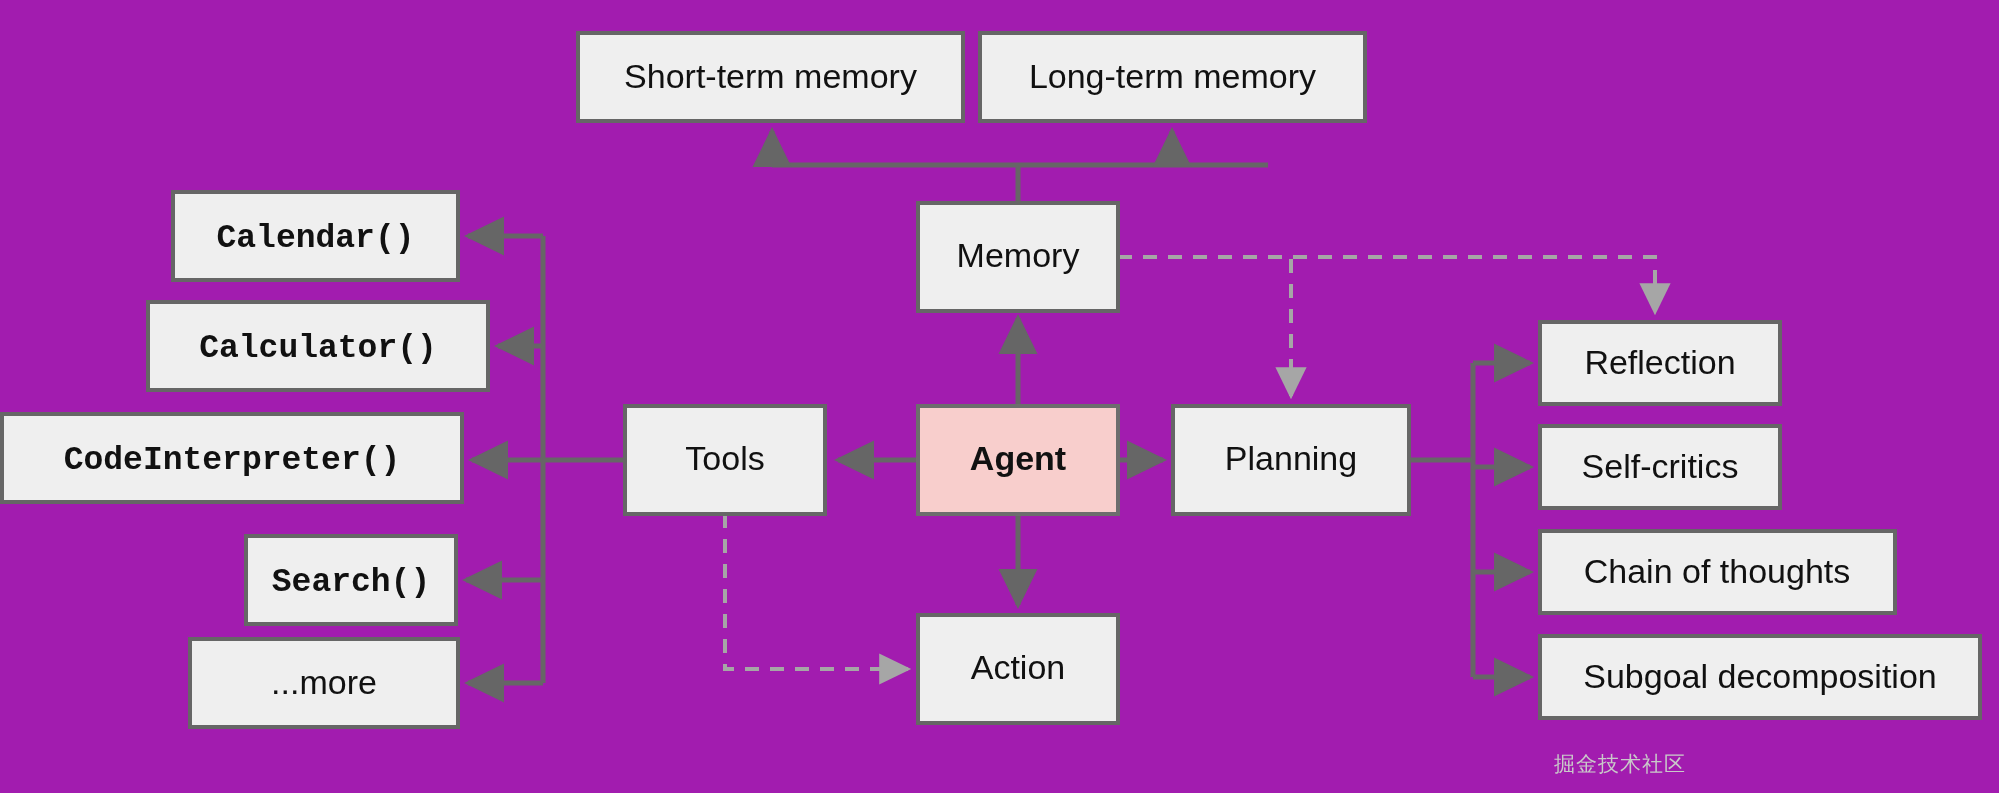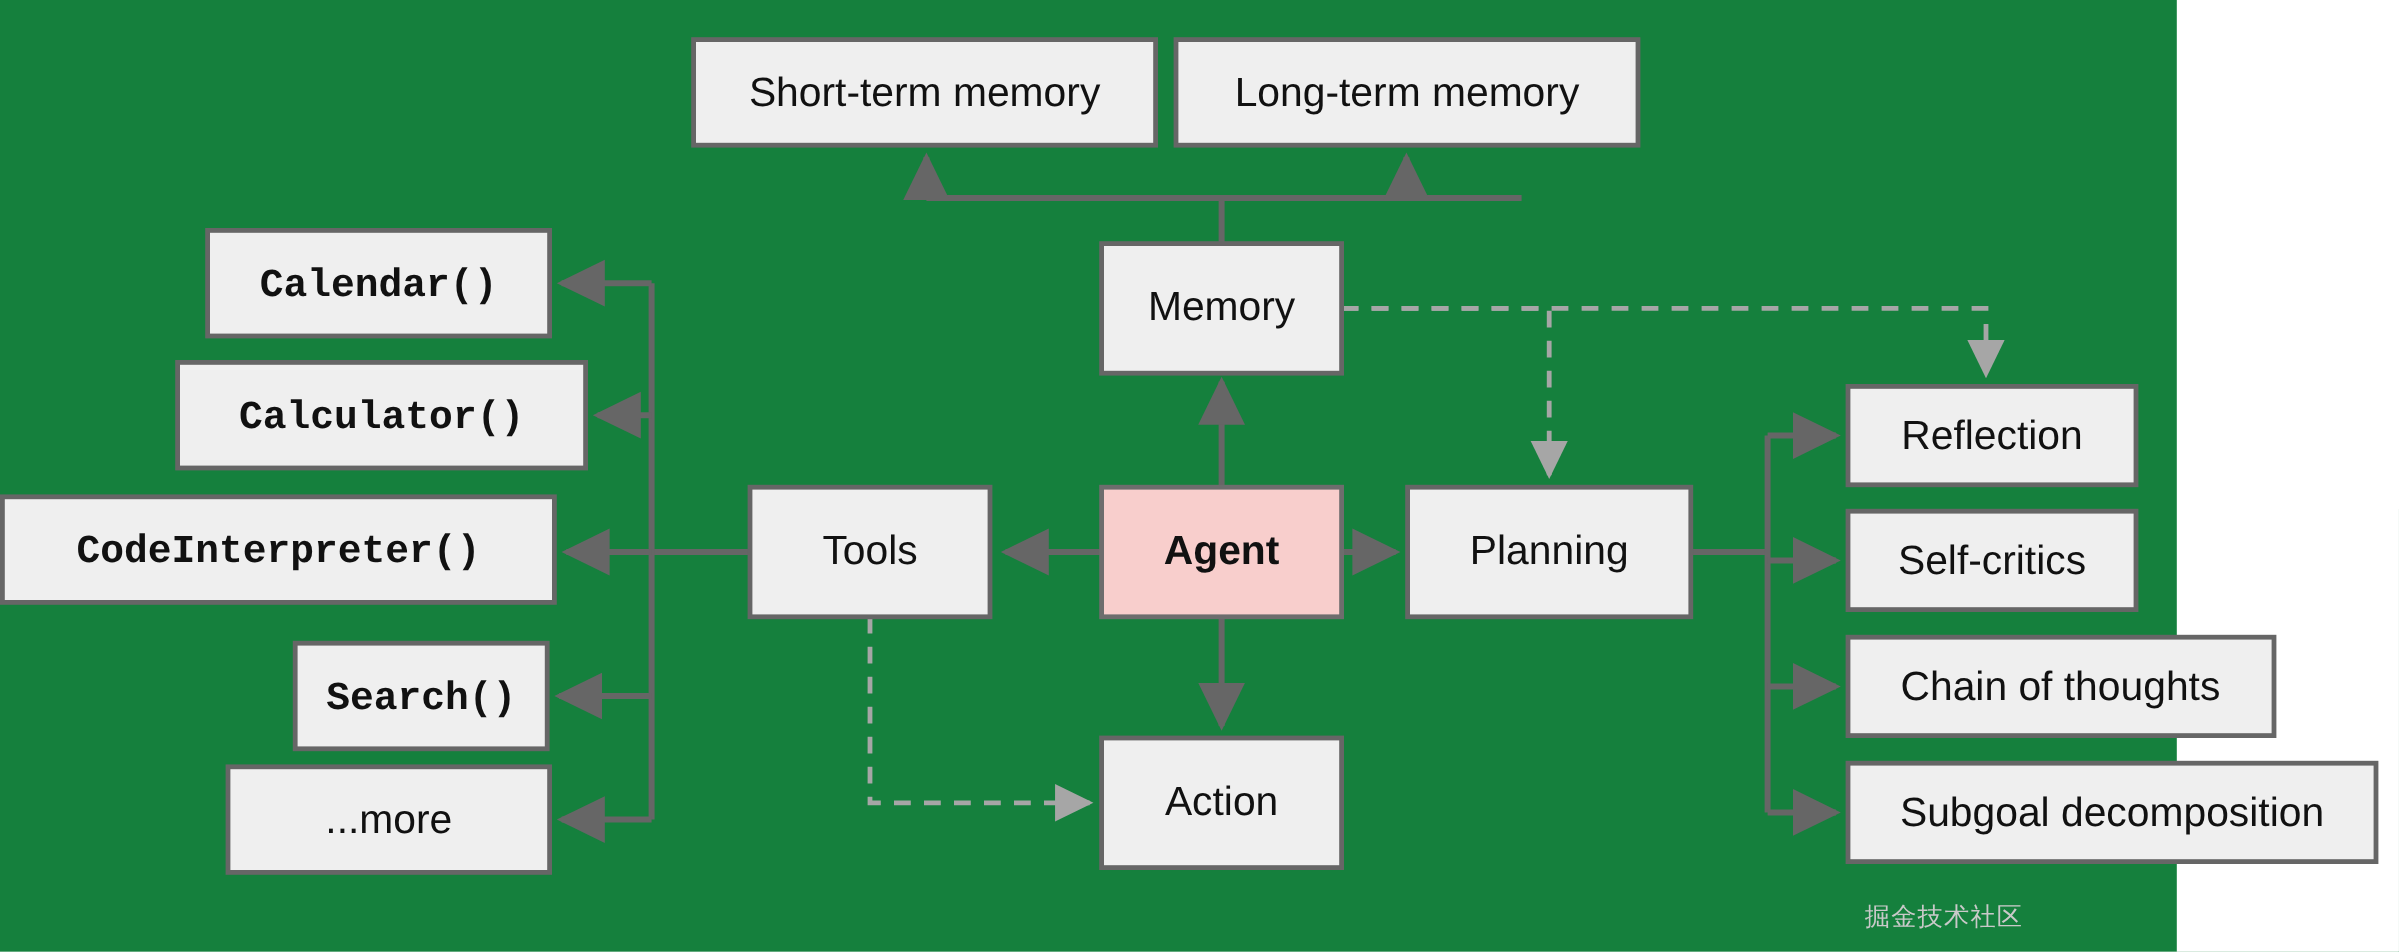--- a/index.html
+++ b/index.html
@@ -1,17 +1,17 @@
 <!DOCTYPE html>
 <html><head>
 <meta charset="utf-8">
 <style>
   html,body{margin:0;padding:0;background:#ffffff;}
   body{width:1999px;height:793px;overflow:hidden;font-family:"Liberation Sans",sans-serif;}
-  #stage{position:relative;width:1814px;height:793px;background:#15803d;}
+  #stage{position:relative;width:1999px;height:793px;background:#a21caf;}
   svg{display:block;}
   .box-rect{fill:#efefef;stroke:#666666;stroke-width:4;}
   .box-rect.accent{fill:#f8cecc;stroke:#6d6d6d;}
   .box-label{font-family:"Liberation Sans",sans-serif;font-size:34px;fill:#111111;text-anchor:middle;dominant-baseline:middle;}
   .box-label.mono{font-family:"Liberation Mono",monospace;font-weight:bold;font-size:33px;letter-spacing:0px;}
   .box-label.bold{font-weight:bold;}
   .edge{stroke:#666666;stroke-width:5;fill:none;}
   .edge.dashed{stroke:#a6a6a6;stroke-width:4;stroke-dasharray:14 11;}
   .wm{position:absolute;font-family:"Liberation Sans",sans-serif;font-size:21px;color:#c9c9c9;white-space:nowrap;letter-spacing:1px;}
 </style>

